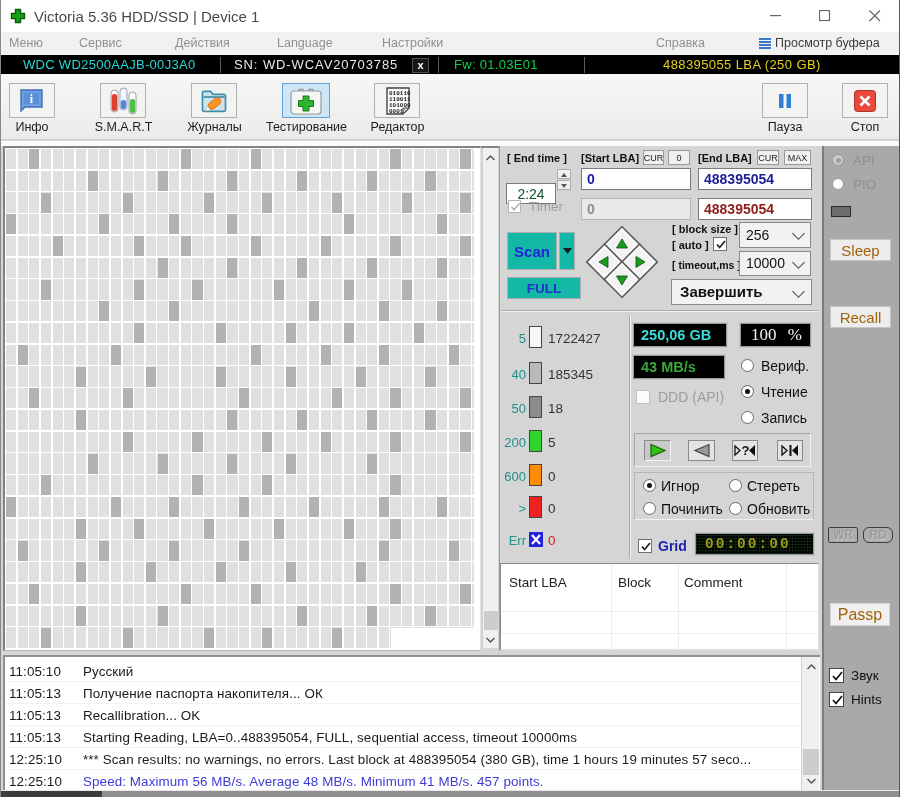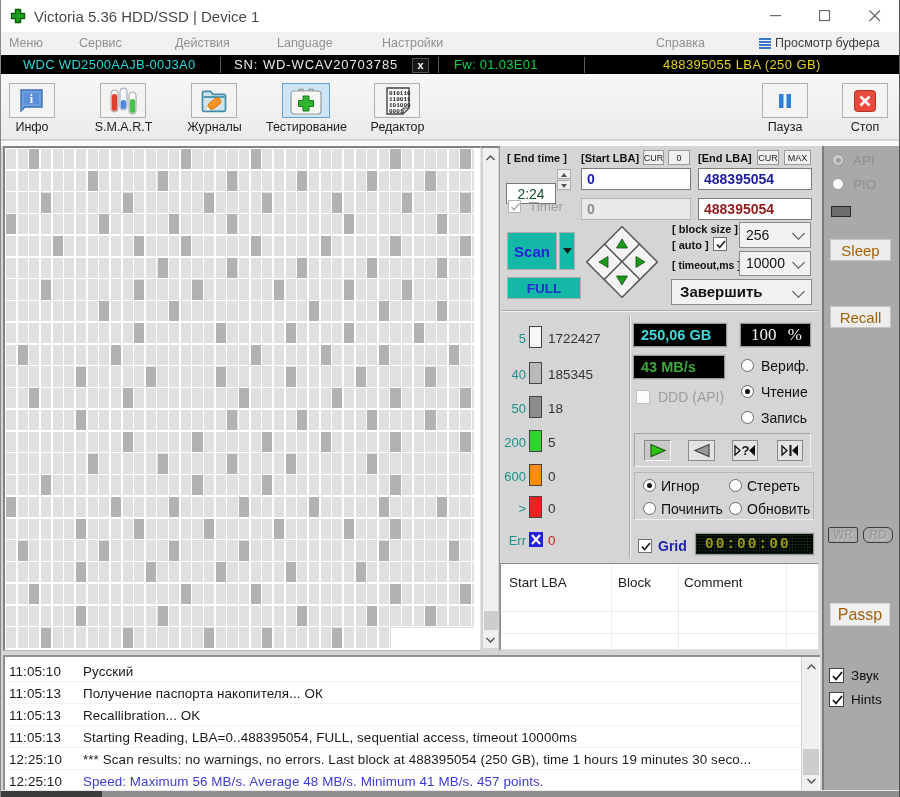--- a/index.html
+++ b/index.html
@@ -516,21 +516,21 @@
       <div class="logrow" style="top:47px;border-bottom:1px solid #f2f2f2">
         <div class="logtime">11:05:13</div>
         <div class="logmsg" style="color:#1a1a1a">Recallibration... OK</div>
       </div>
       <div class="logrow" style="top:69px;border-bottom:1px solid #f2f2f2">
         <div class="logtime">11:05:13</div>
         <div class="logmsg" style="color:#1a1a1a">Starting Reading, LBA=0..488395054, FULL, sequential access, timeout 10000ms</div>
       </div>
       <div class="logrow" style="top:91px;border-bottom:1px solid #f2f2f2">
         <div class="logtime">12:25:10</div>
-        <div class="logmsg" style="color:#1a1a1a">*** Scan results: no warnings, no errors. Last block at 488395054 (250 GB), time 1 hours 19 minutes 30 seco...</div>
+        <div class="logmsg" style="color:#1a1a1a">*** Scan results: no warnings, no errors. Last block at 488395054 (380 GB), time 1 hours 19 minutes 57 seco...</div>
       </div>
       <div class="logrow" style="top:113px;border-bottom:1px solid #f2f2f2">
         <div class="logtime">12:25:10</div>
         <div class="logmsg" style="color:#3c3cd6">Speed: Maximum 56 MB/s. Average 48 MB/s. Minimum 41 MB/s. 457 points.</div>
       </div>
       <div class="sb" style="left:796px;top:0px;width:18px;height:133px;border-left:1px solid #d0d0d0">
         <svg class="abs" style="left:5px;top:7px" width="9" height="6">
           <path d="M0.5 5 L4.5 1 L8.5 5" fill="none" stroke="#505050" stroke-width="1.4"></path>
         </svg>
         <div class="thumb" style="left:1px;top:92px;width:16px;height:26px"></div>

